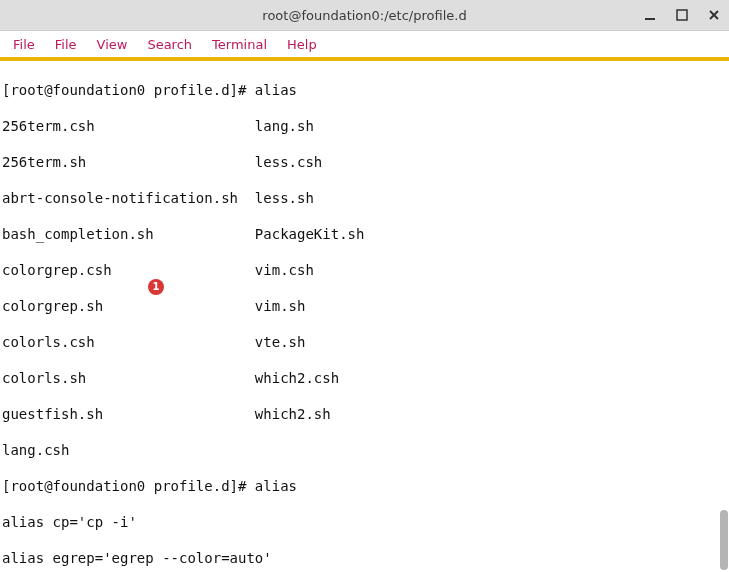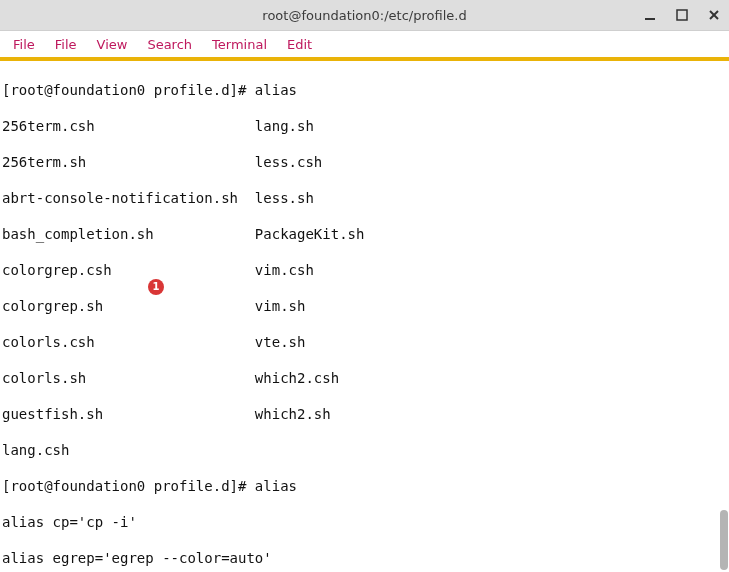--- a/index.html
+++ b/index.html
@@ -130,21 +130,21 @@
     </div>
   </div>
 </div>
 
 <div class="menubar">
   <div class="menu-item">File</div>
   <div class="menu-item">File</div>
   <div class="menu-item">View</div>
   <div class="menu-item">Search</div>
   <div class="menu-item">Terminal</div>
-  <div class="menu-item">Edit</div>
+  <div class="menu-item">Help</div>
 </div>
 
 <div class="terminal">
 [root@foundation0 profile.d]# alias
 
 256term.csh                   lang.sh
 
 256term.sh                    less.csh
 
 abrt-console-notification.sh  less.sh

